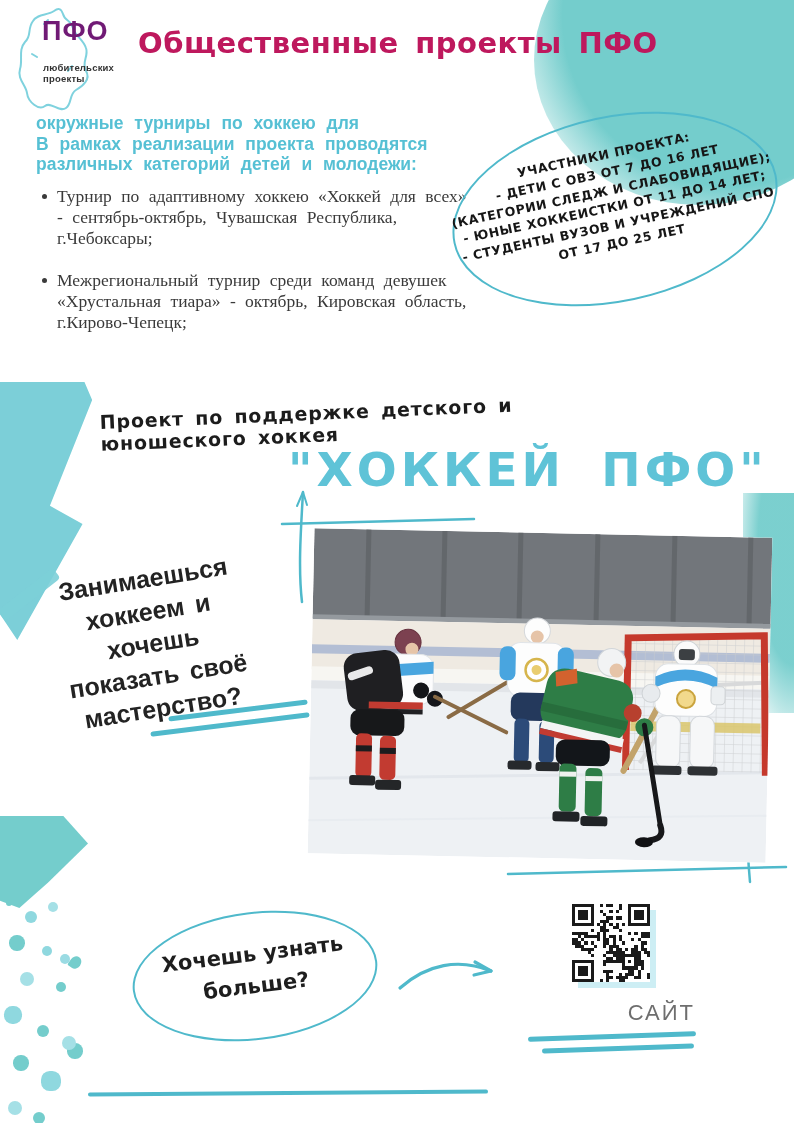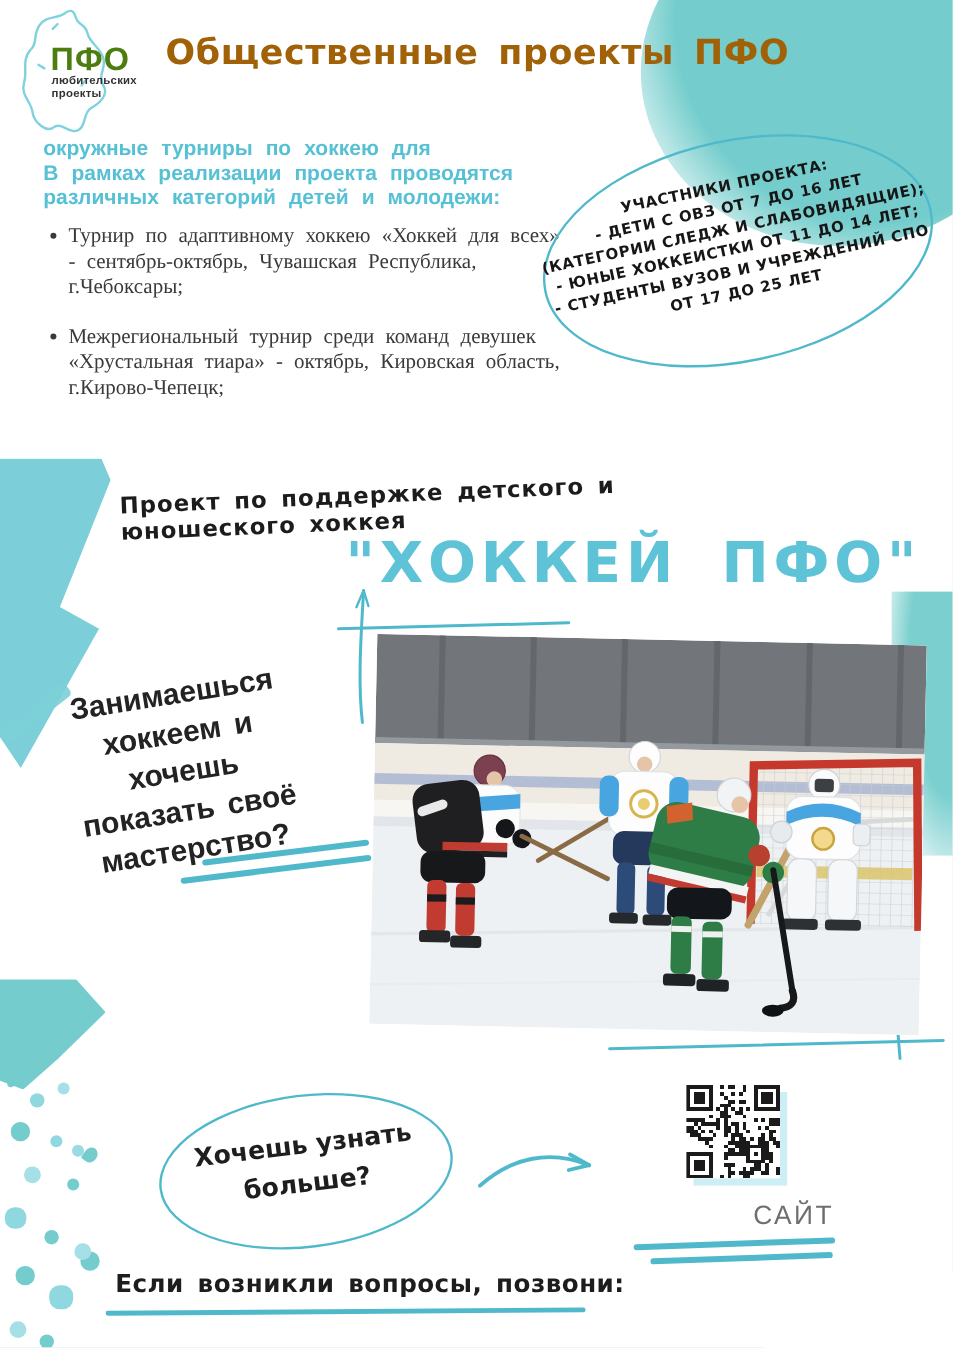--- a/index.html
+++ b/index.html
@@ -21,25 +21,25 @@
   .splat-dots{left:6px;top:900px;width:6px;height:6px;border-radius:50%;background:#74cdcc;
     box-shadow: 22px 14px 0 3px #8fd8df, 44px 4px 0 2px #a5e0e6, 8px 40px 0 5px #74cdcc,
       38px 48px 0 2px #8fd8df, 18px 76px 0 4px #a5e0e6, 52px 84px 0 2px #74cdcc,
       4px 112px 0 6px #8fd8df, 34px 128px 0 3px #74cdcc, 60px 140px 0 4px #a5e0e6,
       12px 160px 0 5px #74cdcc, 42px 178px 0 7px #8fd8df, 6px 205px 0 4px #a5e0e6,
       30px 215px 0 3px #74cdcc, 56px 56px 0 2px #9adbe3, 66px 148px 0 5px #74cdcc;}
   .drop{left:70px;top:956px;width:11px;height:13px;background:#74cdcc;border-radius:50% 50% 50% 10%;transform:rotate(35deg);}
   .stroke{background:#4fb9cb;border-radius:3px;}
 
   
-  .logo-abbr{left:42px;top:34px;font-size:27px;font-weight:bold;color:#4d7c0f;letter-spacing:1px;}
+  .logo-abbr{left:42px;top:16px;font-size:27px;font-weight:bold;color:#701a75;letter-spacing:1px;}
   .logo-sub{left:43px;font-size:9.5px;font-weight:bold;color:#333;letter-spacing:.2px;}
 
   
-  .title{left:138px;top:26px;font-size:29px;font-weight:600;color:#a16207;letter-spacing:.5px;word-spacing:6px;}
+  .title{left:138px;top:26px;font-size:29px;font-weight:600;color:#be185d;letter-spacing:.5px;word-spacing:6px;}
   .intro{left:36px;top:113px;font-size:17.5px;font-weight:bold;color:#56c0d4;line-height:1.18;word-spacing:6px;}
   .bullets{left:40px;top:186px;width:428px;margin:0;padding:0;list-style:none;font-size:17.5px;line-height:1.2;word-spacing:5px;color:#3a3a3a;}
   .bullets li{position:relative;padding-left:17px;margin-bottom:21px;font-family:Liberation Serif, serif;}
   .bullets li::before{content:"";position:absolute;left:2px;top:8px;width:5px;height:5px;border-radius:50%;background:#3a3a3a;}
 
   
   .bubble-participants{left:450px;top:116px;width:326px;height:182px;border:2.5px solid #4fb9cb;border-radius:50%;
     transform:rotate(-12deg);text-align:center;}
   .bubble-participants .lines{padding-top:27px;font-size:12.5px;font-weight:bold;color:#161616;line-height:1.42;letter-spacing:.6px;}
 
@@ -538,16 +538,15 @@
           <rect x="11" y="24" width="1" height="1"></rect>
           <rect x="15" y="24" width="1" height="1"></rect>
           <rect x="16" y="24" width="1" height="1"></rect>
         </g>
     </svg>
   </div>
   <div class="abs qr-label">САЙТ</div>
   <div class="abs stroke" style="left:528px;top:1034px;width:168px;height:5px;transform:rotate(-2deg)"></div>
   <div class="abs stroke" style="left:542px;top:1046px;width:152px;height:5px;transform:rotate(-2deg)"></div>
 
-  <div class="abs footer-text hand">Если возникли вопросы, позвони:</div>
   <div class="abs stroke footer-underline"></div>
 
 </div>
 
 </body></html>

